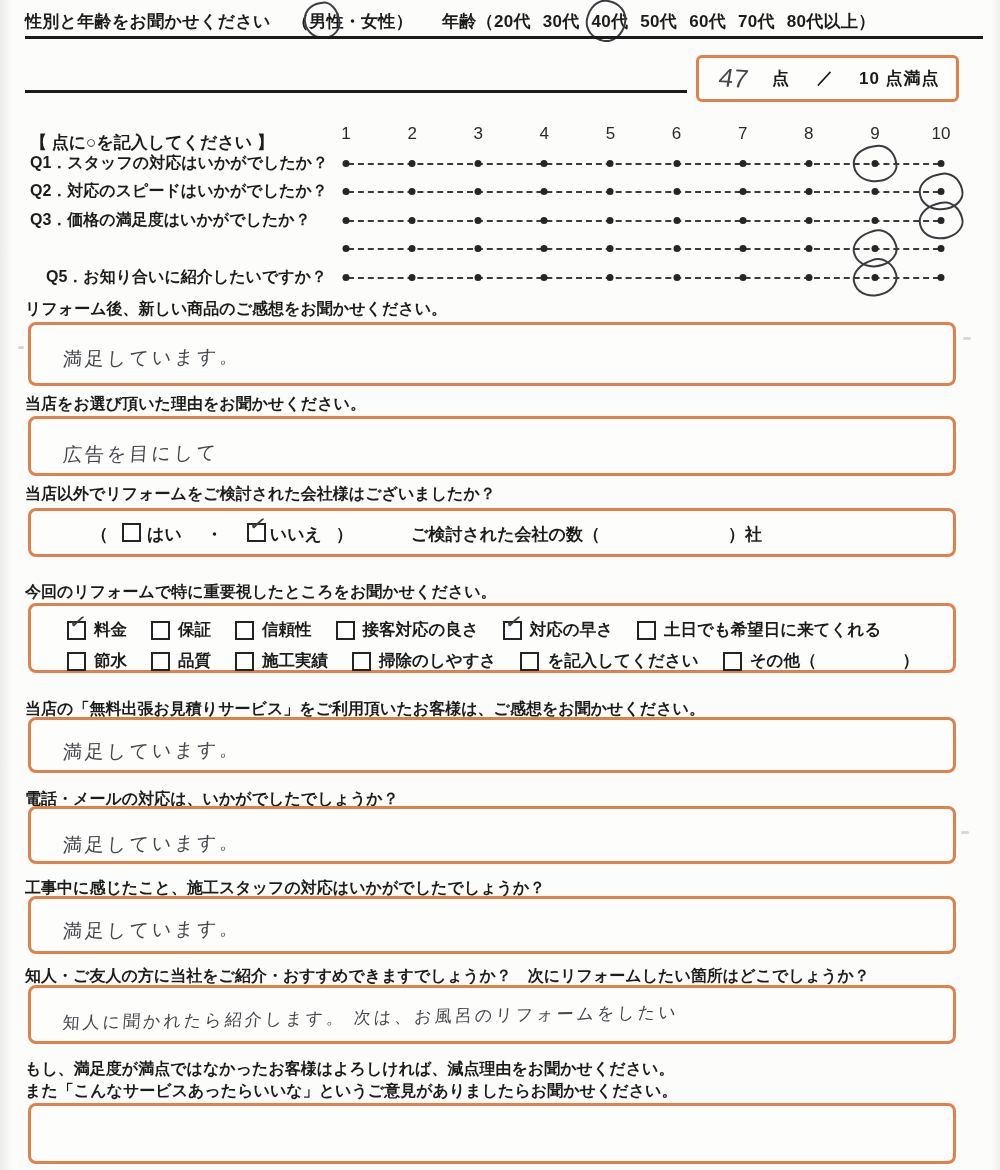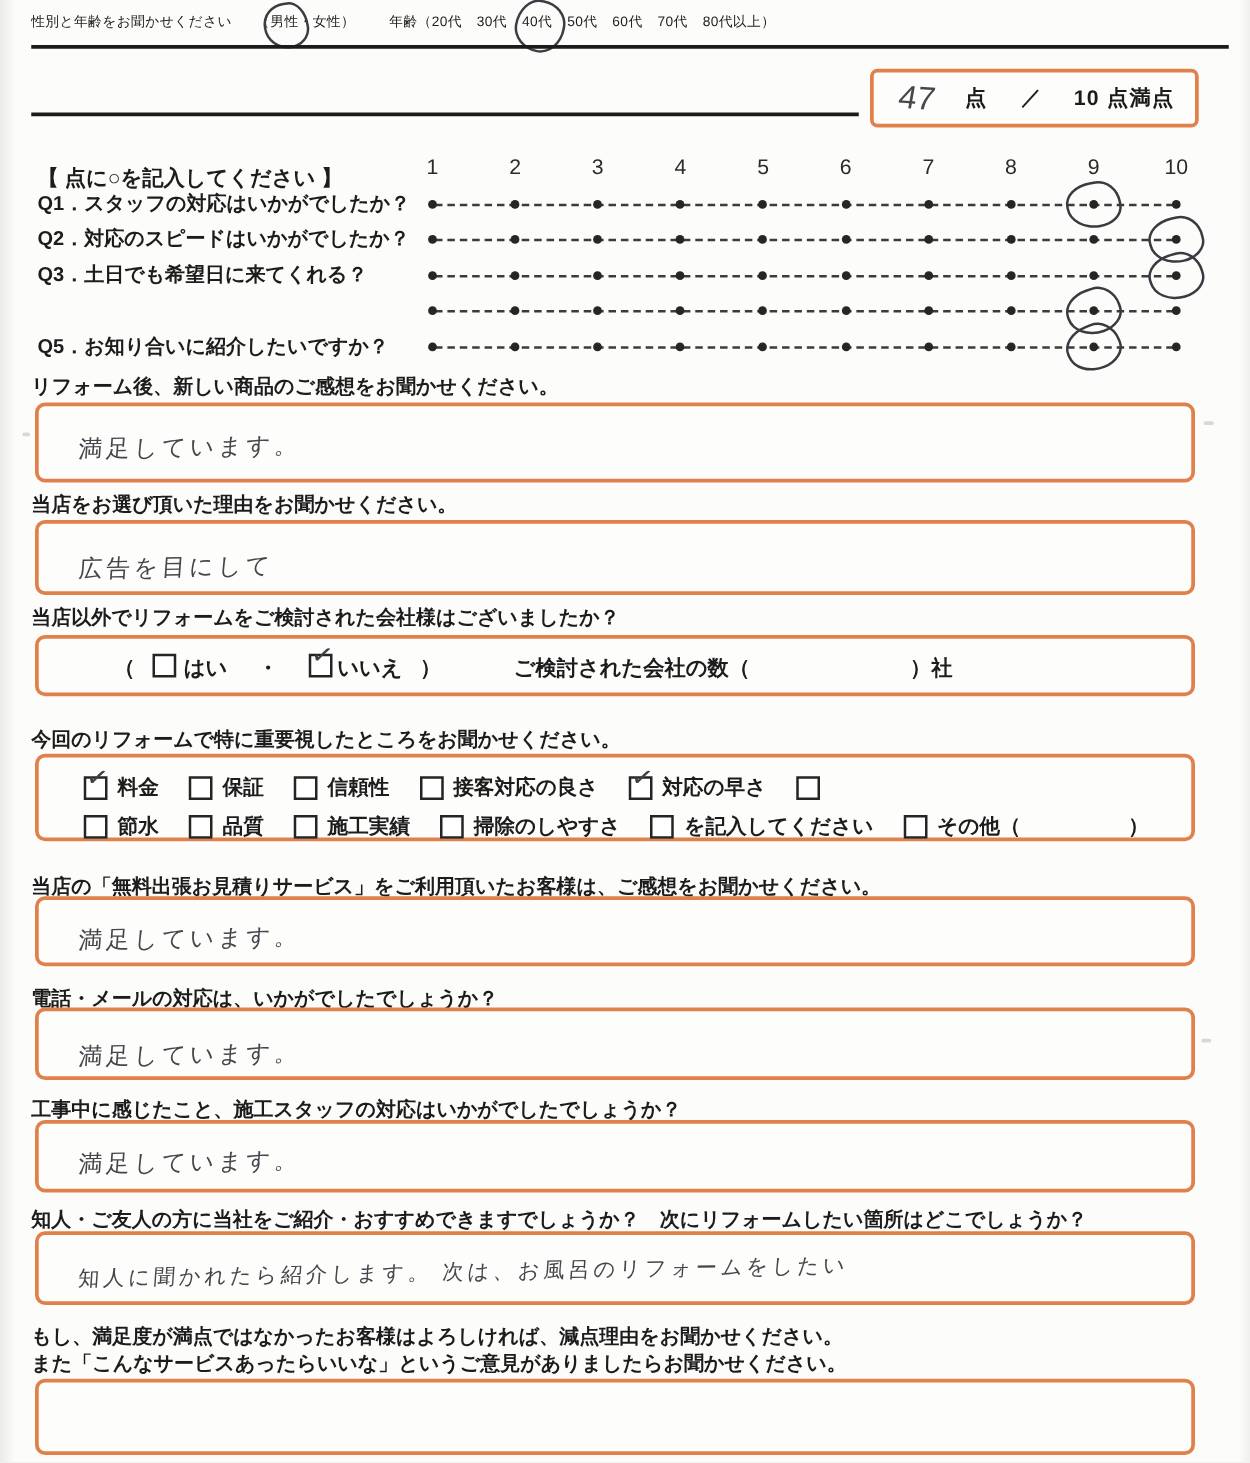--- a/index.html
+++ b/index.html
@@ -9,21 +9,21 @@
     font-family:"Liberation Sans","DejaVu Sans",sans-serif;
     color:#1c1c1c;
   }
   .abs{position:absolute;}
   
   .edge-l{left:0;top:0;width:12px;height:100%;background:linear-gradient(90deg,rgba(110,110,110,.12),rgba(0,0,0,0));}
   .edge-r{right:0;top:0;width:9px;height:100%;background:linear-gradient(270deg,rgba(110,110,110,.09),rgba(0,0,0,0));}
   .speck{background:#b9b9b6;border-radius:2px;opacity:.55;}
 
   
-  .hdr{left:25px;top:10px;font-size:11px;font-weight:normal;white-space:nowrap;letter-spacing:.3px;}
+  .hdr{left:25px;top:10px;font-size:17px;font-weight:bold;white-space:nowrap;letter-spacing:.3px;}
   .sp16{margin-left:16px;} .sp24{margin-left:24px;} .sp12{margin-left:12px;}
   .circ-wrap{position:relative;display:inline-block;}
   .pen-ellipse{position:absolute;border:2px solid #3c3c42;pointer-events:none;}
   .pen-ellipse.male{left:-5px;top:-8px;width:32px;height:33px;border-radius:55% 45% 50% 60%/50% 62% 45% 55%;transform:rotate(-8deg);}
   .pen-ellipse.age{left:-6px;top:-10px;width:36px;height:38px;border-radius:48% 56% 52% 58%/60% 48% 58% 50%;transform:rotate(10deg);border-width:2px;}
   .rule{background:#1b1b1b;height:2.5px;}
 
   
   .sat-q{left:25px;top:66px;font-size:16.5px;font-weight:bold;}
   .score-box{left:696px;top:55px;width:263px;height:47px;border:3px solid #e0814b;border-radius:6px;display:flex;align-items:center;box-sizing:border-box;background:#fdfdfc;}
@@ -124,21 +124,21 @@
       <span class="dot" style="left: 33.3333%;"></span>
       <span class="dot" style="left: 44.4444%;"></span>
       <span class="dot" style="left: 55.5556%;"></span>
       <span class="dot" style="left: 66.6667%;"></span>
       <span class="dot" style="left: 77.7778%;"></span>
       <span class="dot" style="left: 88.8889%;"></span>
       <span class="dot" style="left: 100%;"></span>
       <span class="ring" style="left: 100%; transform: translate(-50%, -50%) rotate(-13deg);"></span>
     </div>
 
-  <div class="abs qlabel" style="top:210px;">Q3．土日でも希望日に来てくれる？</div>
+  <div class="abs qlabel" style="top:210px;">Q3．価格の満足度はいかがでしたか？</div>
   <div class="abs scaleline" style="top:213px;">
       <div class="dash"></div>
       <span class="dot" style="left: 0%;"></span>
       <span class="dot" style="left: 11.1111%;"></span>
       <span class="dot" style="left: 22.2222%;"></span>
       <span class="dot" style="left: 33.3333%;"></span>
       <span class="dot" style="left: 44.4444%;"></span>
       <span class="dot" style="left: 55.5556%;"></span>
       <span class="dot" style="left: 66.6667%;"></span>
       <span class="dot" style="left: 77.7778%;"></span>
@@ -155,21 +155,21 @@
       <span class="dot" style="left: 33.3333%;"></span>
       <span class="dot" style="left: 44.4444%;"></span>
       <span class="dot" style="left: 55.5556%;"></span>
       <span class="dot" style="left: 66.6667%;"></span>
       <span class="dot" style="left: 77.7778%;"></span>
       <span class="dot" style="left: 88.8889%;"></span>
       <span class="dot" style="left: 100%;"></span>
       <span class="ring" style="left: 88.8889%; transform: translate(-50%, -50%) rotate(-19deg);"></span>
     </div>
 
-  <div class="abs qlabel" style="top:267px;">Q5．お知り合いに紹介したいですか？</div>
+  <div class="abs qlabel" style="top:267px;margin-left:16px;">Q5．お知り合いに紹介したいですか？</div>
   <div class="abs scaleline" style="top:270px;">
       <div class="dash"></div>
       <span class="dot" style="left: 0%;"></span>
       <span class="dot" style="left: 11.1111%;"></span>
       <span class="dot" style="left: 22.2222%;"></span>
       <span class="dot" style="left: 33.3333%;"></span>
       <span class="dot" style="left: 44.4444%;"></span>
       <span class="dot" style="left: 55.5556%;"></span>
       <span class="dot" style="left: 66.6667%;"></span>
       <span class="dot" style="left: 77.7778%;"></span>
@@ -217,20 +217,21 @@
           <span>接客対応の良さ</span>
         </span>
       <span class="pitem">
           <span class="cb on">
             <span class="tick">✓</span>
           </span>
           <span>対応の早さ</span>
         </span>
       <span class="pitem">
           <span class="cb"></span>
+          <span>土日でも希望日に来てくれる</span>
         </span>
     </div>
     <div class="prow" style="top:44px;font-family:Liberation Mono, monospace;">
       <span class="pitem">
           <span class="cb"></span>
           <span>節水</span>
         </span>
       <span class="pitem">
           <span class="cb"></span>
           <span>品質</span>

